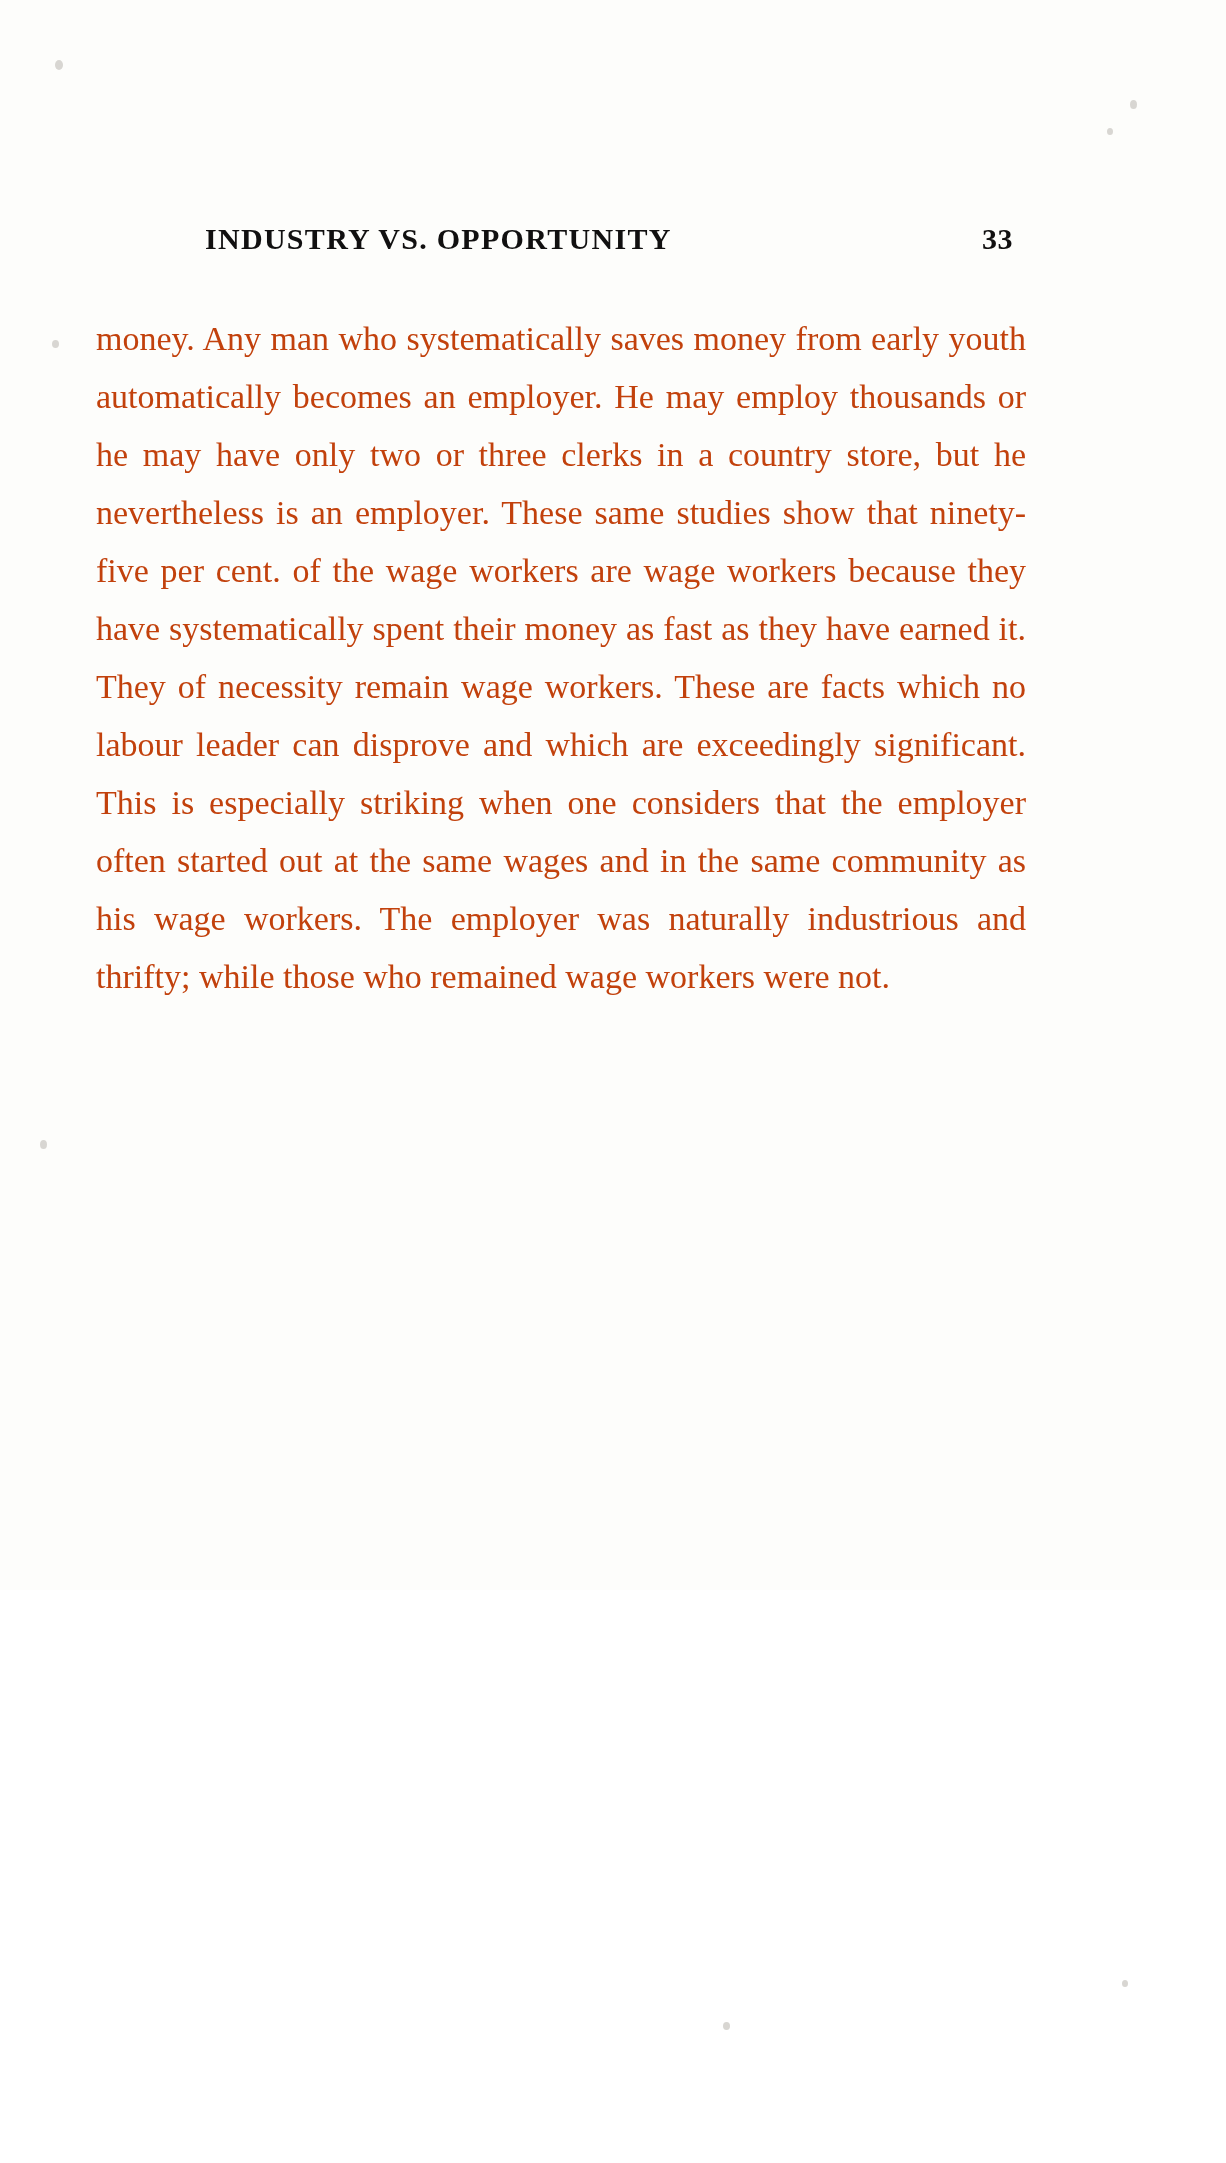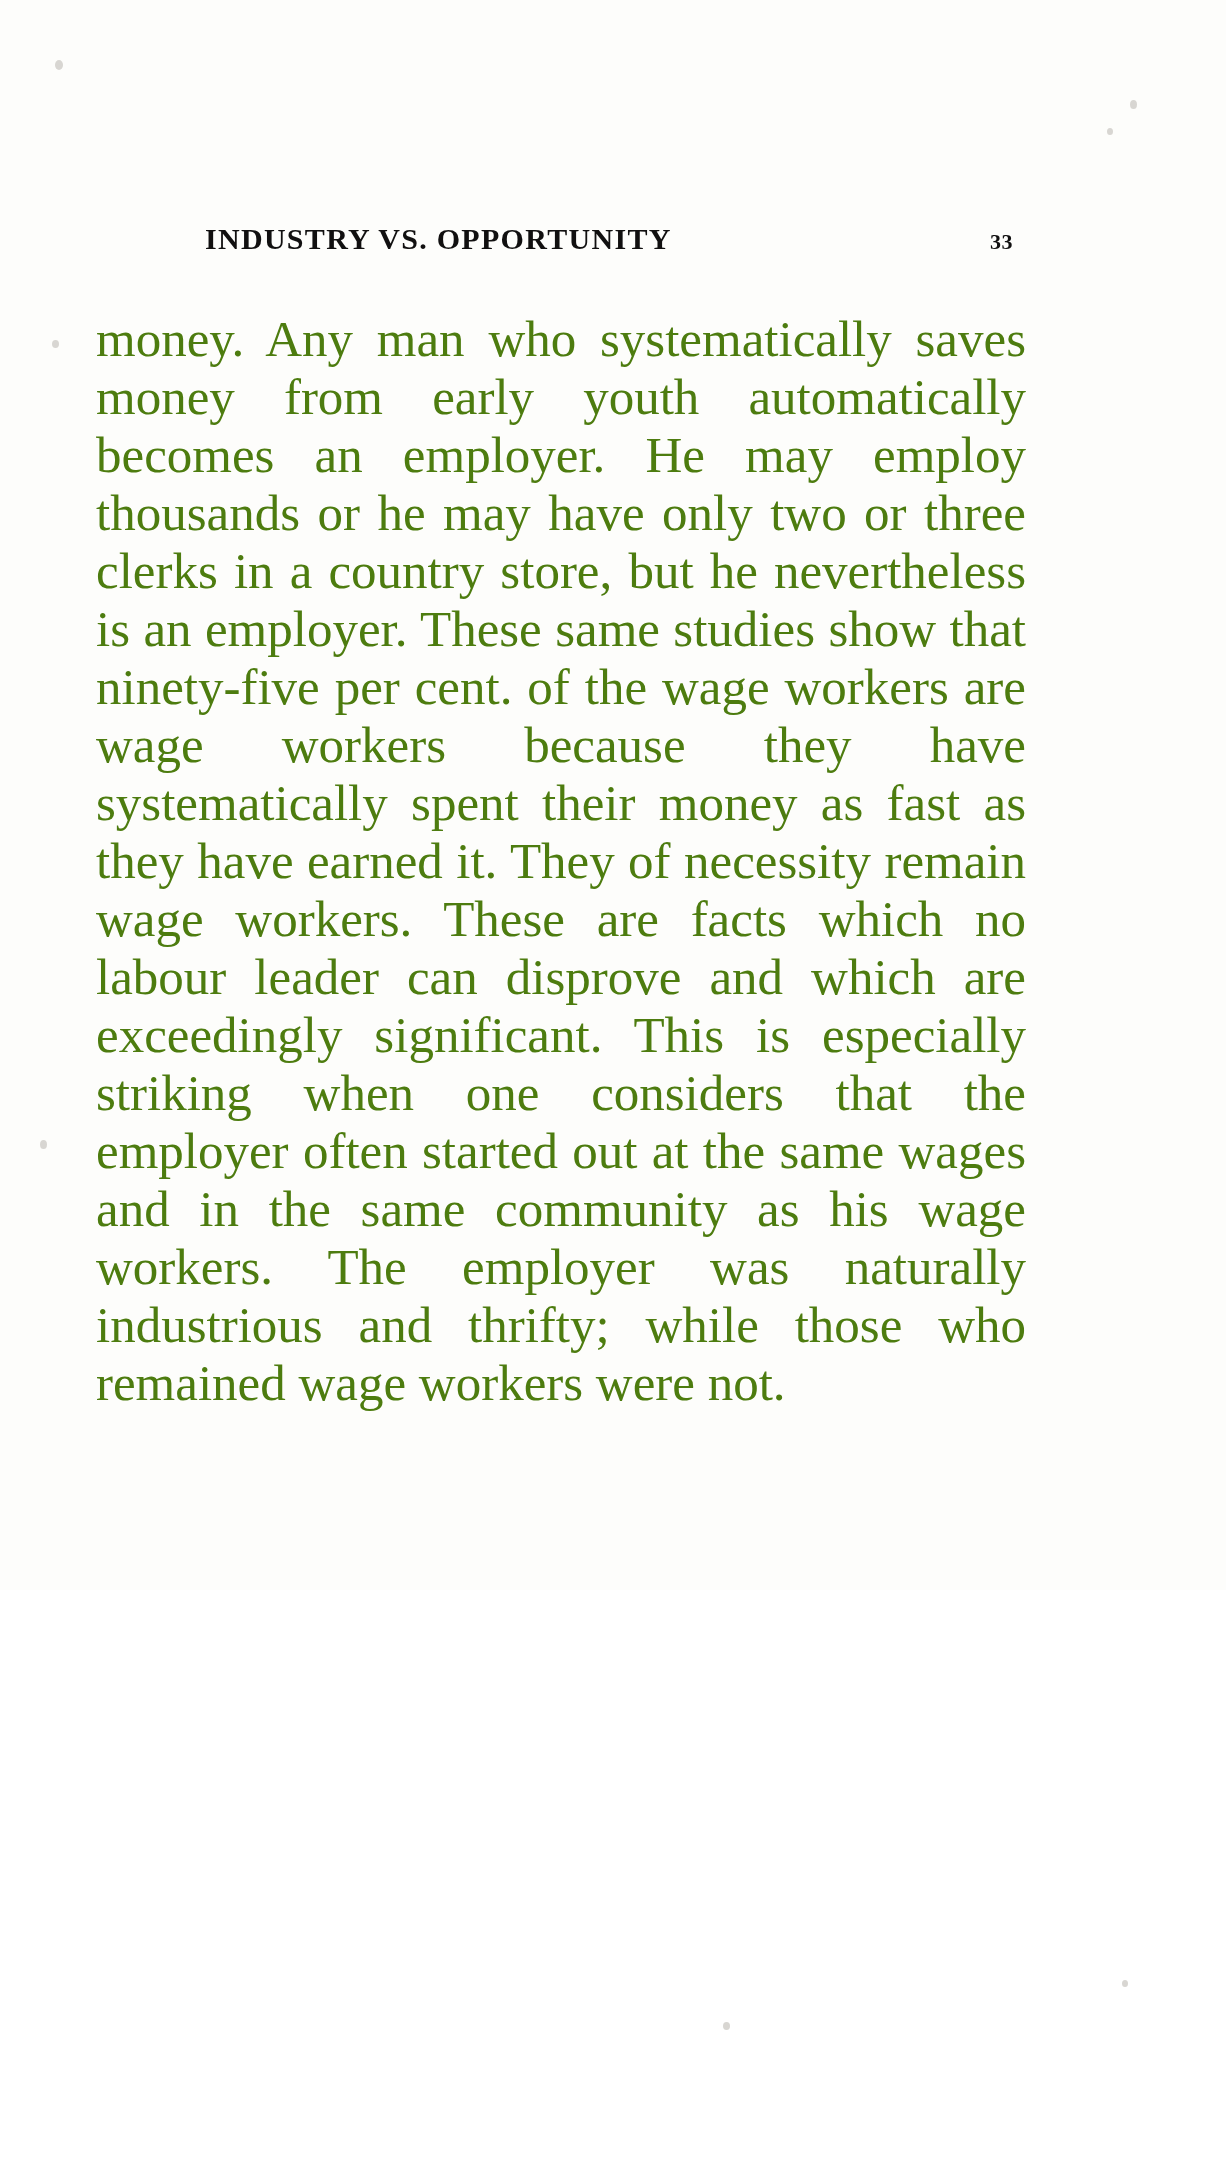--- a/index.html
+++ b/index.html
@@ -36,40 +36,40 @@
     font-family: "Liberation Serif", serif;
     font-weight: bold;
     font-size: 30px;
     letter-spacing: 1.3px;
     white-space: nowrap;
     color: #111010;
   }
   .page-number {
     font-family: "Liberation Serif", serif;
     font-weight: bold;
-    font-size: 22px;
+    font-size: 30px;
     letter-spacing: 0.5px;
     color: #111010;
     padding-right: 8px;
     text-align: center;
   }
   .body-text {
     position: absolute;
     left: 96px;
     top: 310px;
     width: 930px;
   }
   .para {
     margin: 0;
     font-family: "Liberation Serif", serif;
-    font-size: 51px;
+    font-size: 34px;
     line-height: 58px;
     text-align: justify;
     text-justify: inter-word;
-    color: #4d7c0f;
+    color: #c2410c;
     -webkit-hyphens: none;
     hyphens: none;
   }
   .para + .para {
     text-indent: 46px;
   }
   
   .speck {
     position: absolute;
     background: #d8d6d2;

